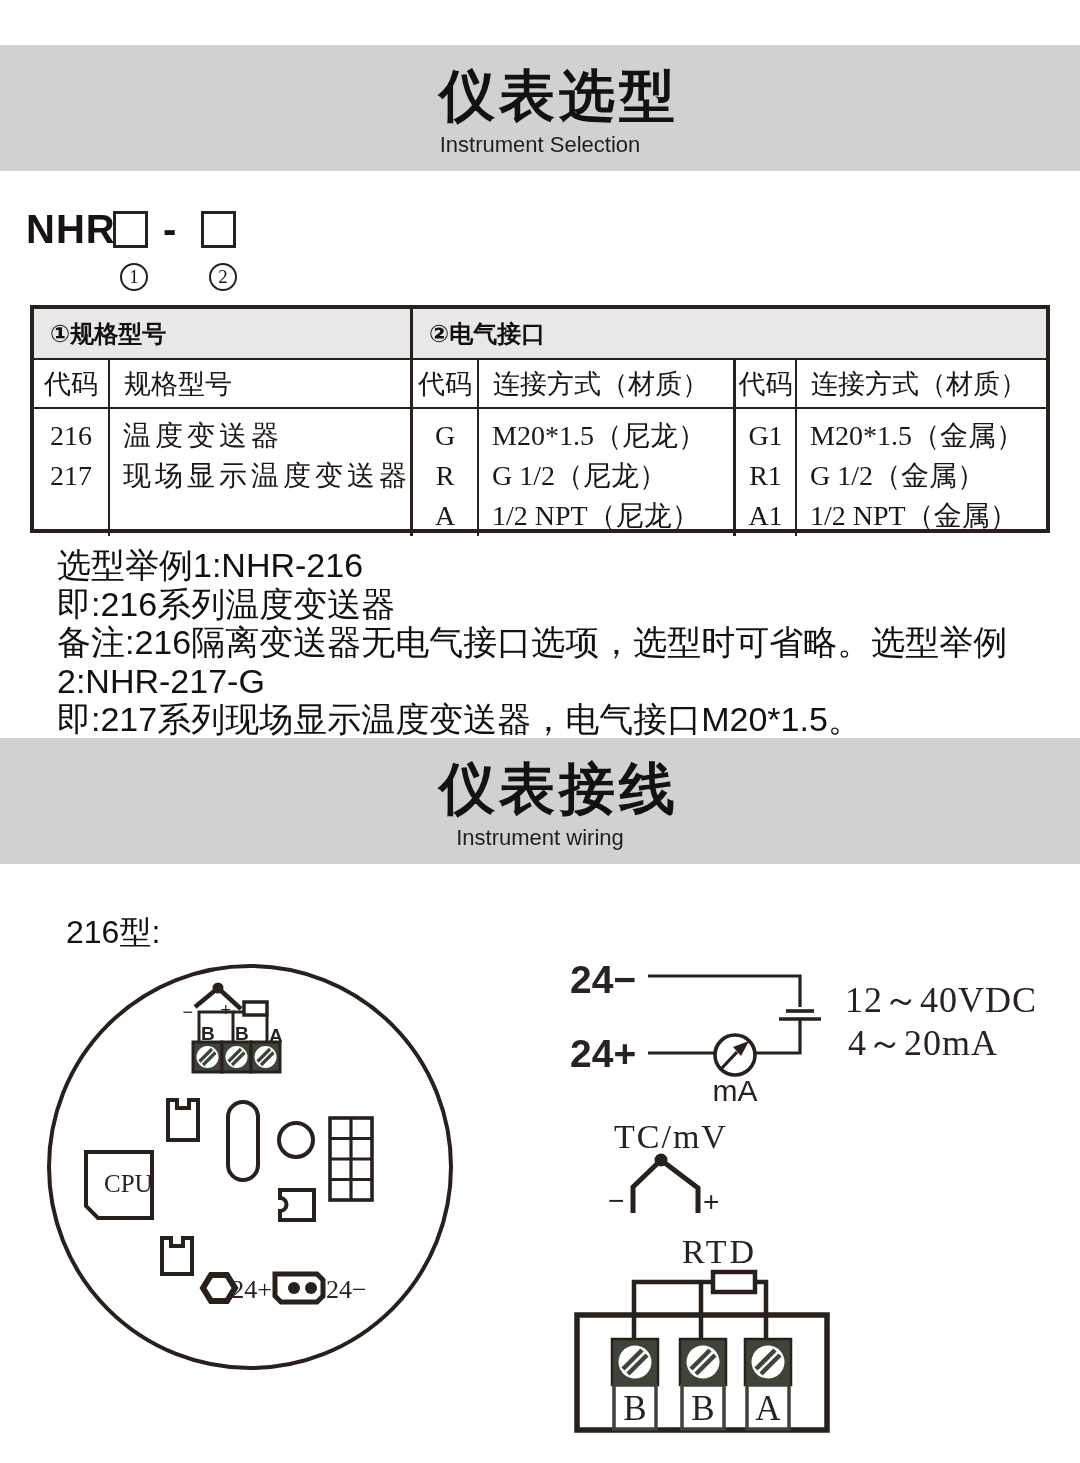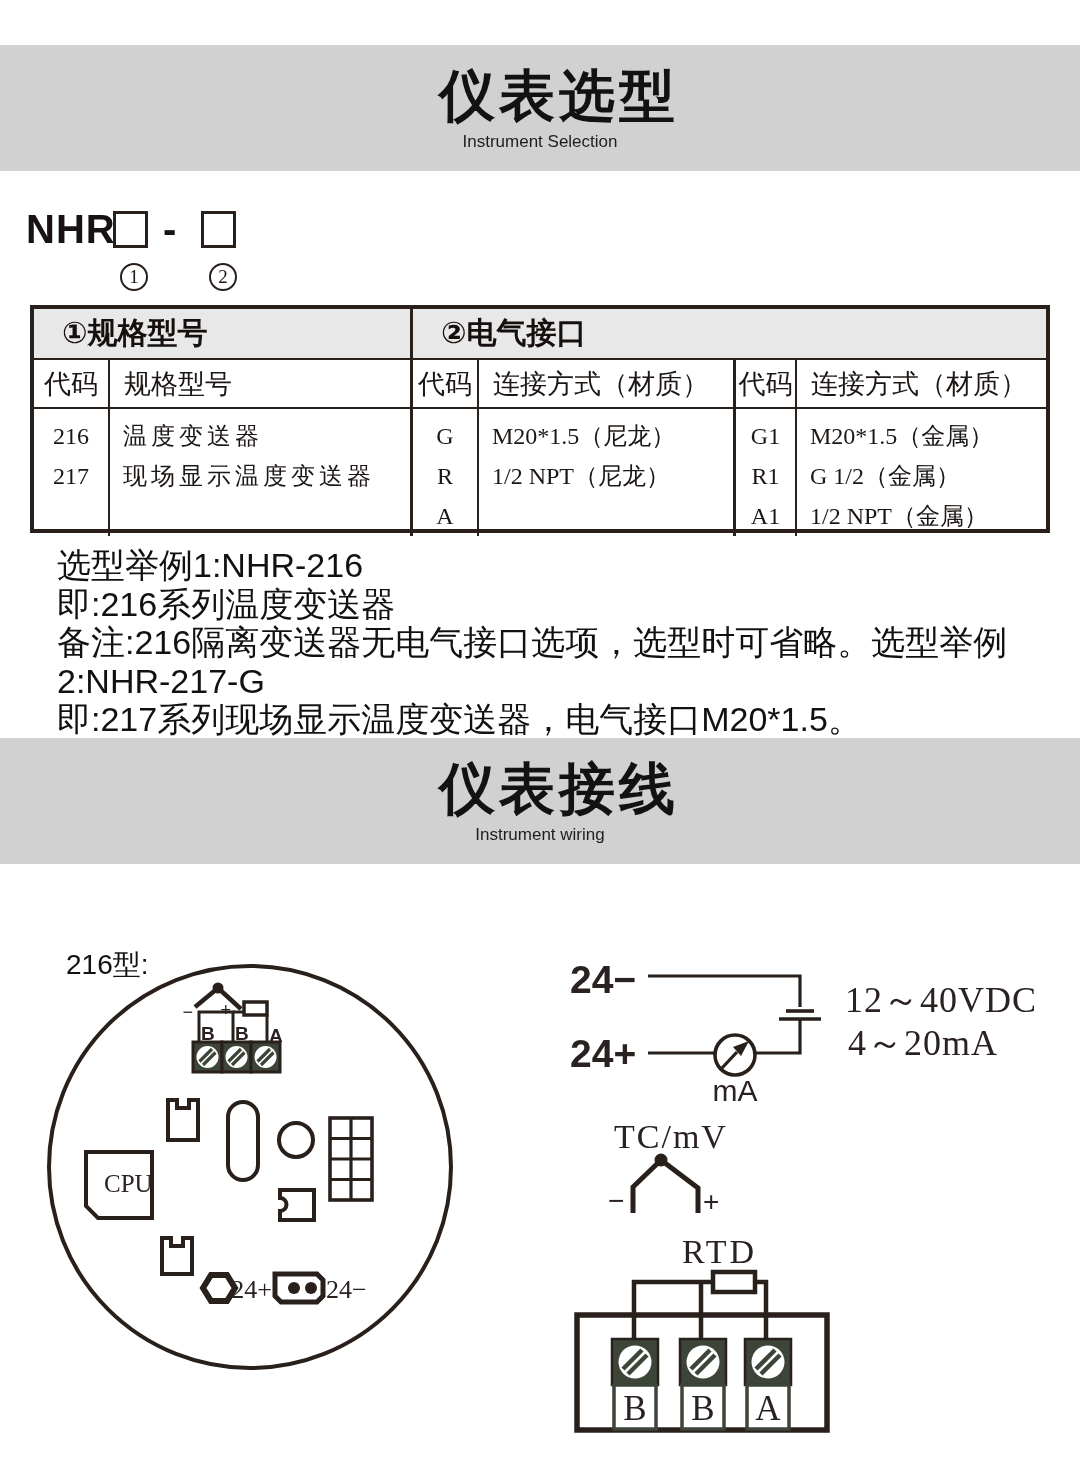--- a/index.html
+++ b/index.html
@@ -9,50 +9,50 @@
     --thead:#e9e8e8;
     --ink:#1c1714;
   }
   *{margin:0;padding:0;box-sizing:border-box;}
   body{background:#888;font-family:"Liberation Sans","DejaVu Sans",sans-serif;}
   .page{position:relative;width:1080px;height:1463px;background:#fff;overflow:hidden;margin:0 auto;color:var(--ink);}
 
   
   .banner{position:absolute;left:0;width:1080px;height:126px;background:var(--banner);text-align:center;}
   .banner .cn{position:absolute;left:0;width:100%;top:14px;font-size:56px;font-weight:700;letter-spacing:4px;color:#121212;padding-left:38px;}
-  .banner .en{position:absolute;left:0;width:100%;top:87px;font-size:17px;font-weight:400;color:#1e1e1e;}
+  .banner .en{position:absolute;left:0;width:100%;top:87px;font-size:22px;font-weight:400;color:#1e1e1e;}
 
   
   .nhr-prefix{position:absolute;left:26px;top:207px;font-size:40px;font-weight:600;letter-spacing:1px;color:#181312;}
   .code-box{position:absolute;width:35px;height:37px;border:3px solid var(--line);background:#fff;}
   .code-sep{position:absolute;left:163px;top:207px;font-size:40px;font-weight:600;color:#181312;}
   .mark-circle{position:absolute;width:28px;height:28px;border:2px solid var(--line);border-radius:50%;
     font-family:"Liberation Serif","DejaVu Serif",serif;font-size:19px;display:flex;align-items:center;justify-content:center;}
 
   
   .sel-table{position:absolute;left:30px;top:305px;width:1020px;height:228px;border:4px solid var(--line);
     display:grid;grid-template-columns:74px 302px 67px 256px 62px 1fr;grid-template-rows:51px 49px 1fr;background:#fff;}
-  .sel-table .hsec{background:var(--thead);border-bottom:2px solid var(--line);font-size:30px;font-weight:700;
-    display:flex;align-items:center;padding-left:28px;color:#15100e;}
+  .sel-table .hsec{background:var(--thead);border-bottom:2px solid var(--line);font-size:24px;font-weight:700;
+    display:flex;align-items:center;padding-left:16px;color:#15100e;}
   .hsec.s1{grid-column:1/3;grid-row:1;}
   .hsec.s2{grid-column:3/7;grid-row:1;border-left:3px solid var(--line);}
   .sel-table .h2{border-bottom:2px solid var(--line);font-family:"Liberation Serif","DejaVu Serif",serif;
     font-size:27px;display:flex;align-items:center;justify-content:center;}
   .sel-table .h2.left{justify-content:flex-start;padding-left:14px;text-align:right;}
   .bl2{border-left:2px solid var(--line);} .bl3{border-left:3px solid var(--line);}
-  .sel-table .bcell{font-family:"Liberation Serif","DejaVu Serif",serif;font-size:24px;padding-top:7px;}
+  .sel-table .bcell{font-family:"Liberation Serif","DejaVu Serif",serif;font-size:28px;padding-top:7px;}
   .sel-table .bcell .tl{height:40px;line-height:40px;white-space:nowrap;}
   .bcell.center{text-align:center;}
   .bcell.left .tl{padding-left:13px;}
   .bcell .sp{letter-spacing:4px;}
 
   
   .notes{position:absolute;left:57px;top:546px;font-size:34px;line-height:38.5px;font-weight:500;color:#111;}
 
-  .model-label{position:absolute;left:66px;top:946px;font-size:28px;font-weight:500;color:#111;}
+  .model-label{position:absolute;left:66px;top:911px;font-size:32px;font-weight:500;color:#111;}
 
   svg{position:absolute;overflow:visible;}
   svg text{fill:#2a2220;}
   .serif-t{font-family:"Liberation Serif","DejaVu Serif",serif;}
   .sans-t{font-family:"Liberation Sans","DejaVu Sans",sans-serif;}
 </style>
 </head>
 <body>
 
 <div class="page">
@@ -92,20 +92,21 @@
       <div class="tl sp">温度变送器</div>
       <div class="tl sp">现场显示温度变送器</div>
     </div>
     <div class="bcell center bl3">
       <div class="tl">G</div>
       <div class="tl">R</div>
       <div class="tl">A</div>
     </div>
     <div class="bcell left bl2">
       <div class="tl">M20*1.5（尼龙）</div>
+      <div class="tl">G 1/2（尼龙）</div>
       <div class="tl">1/2 NPT（尼龙）</div>
     </div>
     <div class="bcell center bl3">
       <div class="tl">G1</div>
       <div class="tl">R1</div>
       <div class="tl">A1</div>
     </div>
     <div class="bcell left bl2">
       <div class="tl">M20*1.5（金属）</div>
       <div class="tl">G 1/2（金属）</div>

